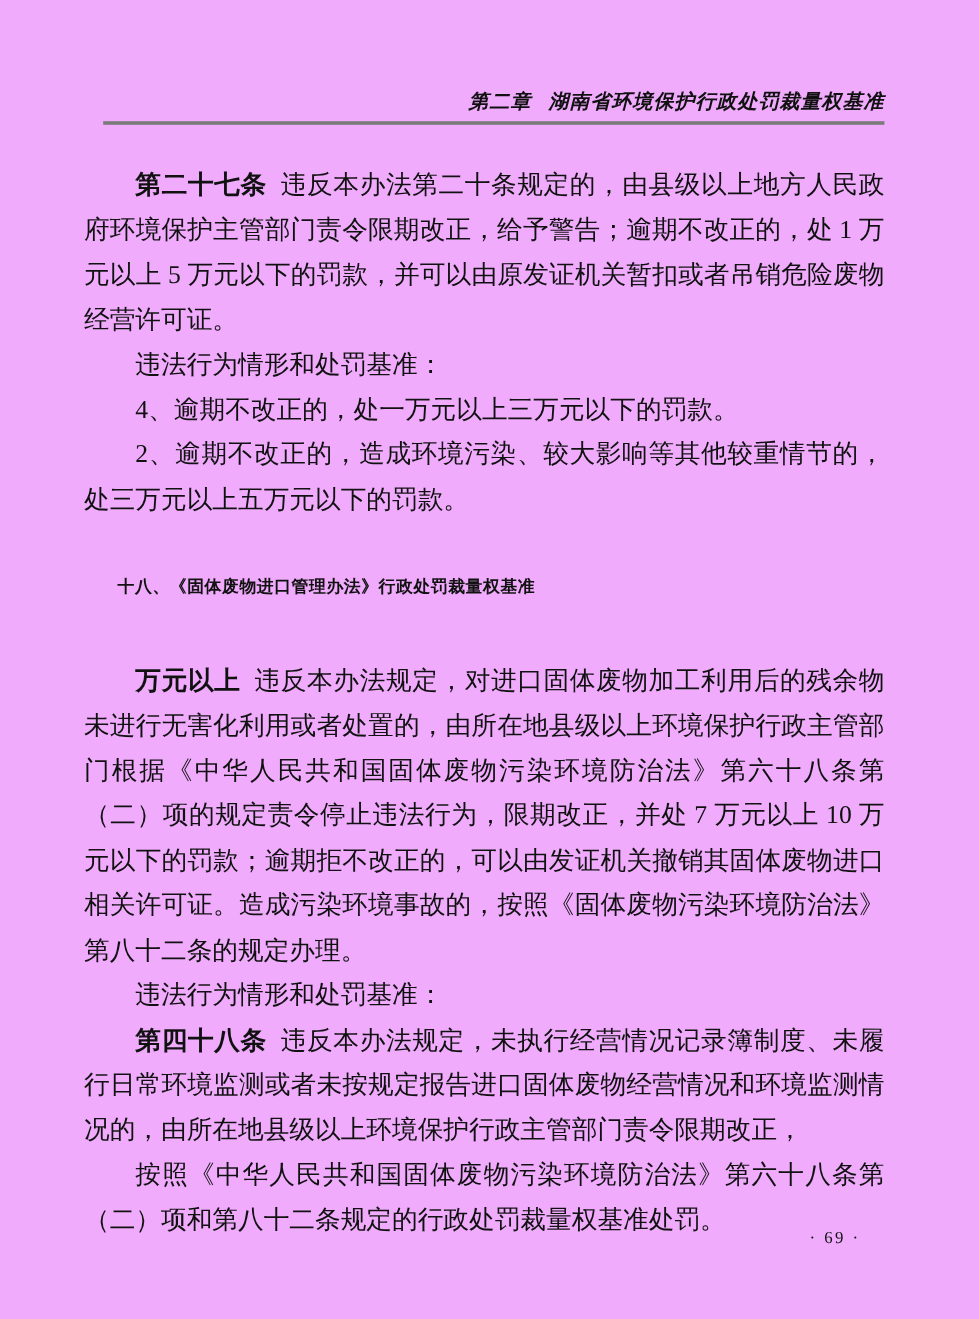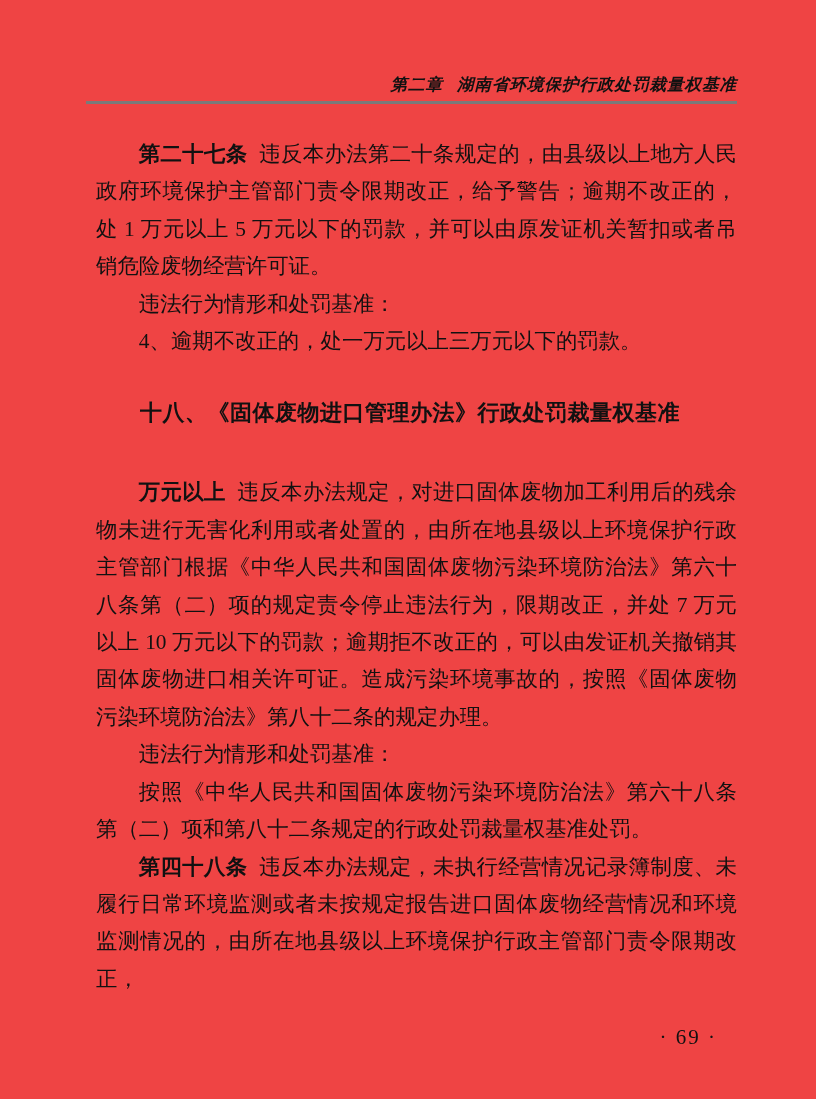--- a/index.html
+++ b/index.html
@@ -5,21 +5,21 @@
   html, body {
     margin: 0;
     padding: 0;
     background: #e8e8e8;
   }
   .page {
     position: relative;
     width: 816px;
     height: 1099px;
     margin: 0 auto;
-    background: #ef4444;
+    background: #f0abfc;
     color: #111111;
     font-family: "Liberation Serif", "DejaVu Serif", serif;
     overflow: hidden;
   }
   
   .running-header {
     position: absolute;
     top: 74px;
     left: 86px;
     right: 79px;
@@ -38,51 +38,51 @@
     top: 101px;
     left: 86px;
     right: 79px;
     height: 3px;
     background: #7a7a7a;
   }
   
   .doc-body {
     position: absolute;
     top: 136px;
-    left: 96px;
+    left: 70px;
     right: 79px;
     font-size: 21.4px;
     line-height: 37.4px;
     text-align: justify;
   }
   .doc-body p {
     margin: 0;
     padding: 0;
     text-indent: 2em;
   }
   .article-number {
     font-weight: 700;
     margin-right: 0.55em;
   }
   .section-heading {
     margin: 40px 0 48px 0;
     font-family: "Liberation Sans", "DejaVu Sans", sans-serif;
     font-weight: 700;
-    font-size: 22px;
+    font-size: 14px;
     line-height: 26px;
     text-indent: 2em;
     letter-spacing: 0.5px;
     text-align: left;
   }
   
   .page-number {
     position: absolute;
     top: 1025px;
     right: 99px;
-    font-size: 21px;
+    font-size: 14px;
     letter-spacing: 2px;
     white-space: nowrap;
   }
 </style>
 </head>
 <body>
 
 <div class="page">
 
   <div class="running-header">
@@ -91,28 +91,29 @@
   <div class="header-rule"></div>
 
   <div class="doc-body">
 
     <p><span class="article-number">第二十七条</span><span>违反本办法第二十条规定的，由县级以上地方人民政府环境保护主管部门责令限期改正，给予警告；逾期不改正的，处 1 万元以上 5 万元以下的罚款，并可以由原发证机关暂扣或者吊销危险废物经营许可证。</span></p>
 
     <p>违法行为情形和处罚基准：</p>
 
     <p>4、逾期不改正的，处一万元以上三万元以下的罚款。</p>
 
+    <p>2、逾期不改正的，造成环境污染、较大影响等其他较重情节的，处三万元以上五万元以下的罚款。</p>
 
     <h2 class="section-heading">十八、《固体废物进口管理办法》行政处罚裁量权基准</h2>
 
     <p><span class="article-number">万元以上</span><span>违反本办法规定，对进口固体废物加工利用后的残余物未进行无害化利用或者处置的，由所在地县级以上环境保护行政主管部门根据《中华人民共和国固体废物污染环境防治法》第六十八条第（二）项的规定责令停止违法行为，限期改正，并处 7 万元以上 10 万元以下的罚款；逾期拒不改正的，可以由发证机关撤销其固体废物进口相关许可证。造成污染环境事故的，按照《固体废物污染环境防治法》第八十二条的规定办理。</span></p>
 
     <p>违法行为情形和处罚基准：</p>
 
+    <p><span class="article-number">第四十八条</span><span>违反本办法规定，未执行经营情况记录簿制度、未履行日常环境监测或者未按规定报告进口固体废物经营情况和环境监测情况的，由所在地县级以上环境保护行政主管部门责令限期改正，</span></p>
+
     <p>按照《中华人民共和国固体废物污染环境防治法》第六十八条第（二）项和第八十二条规定的行政处罚裁量权基准处罚。</p>
-
-    <p><span class="article-number">第四十八条</span><span>违反本办法规定，未执行经营情况记录簿制度、未履行日常环境监测或者未按规定报告进口固体废物经营情况和环境监测情况的，由所在地县级以上环境保护行政主管部门责令限期改正，</span></p>
 
   </div>
 
   <div class="page-number">· 69 ·</div>
 
 </div>
 
 </body></html>

